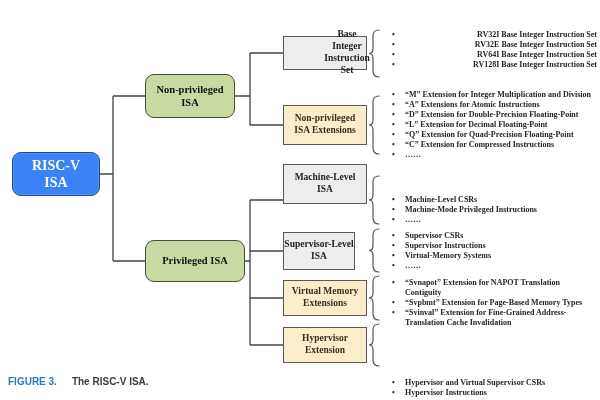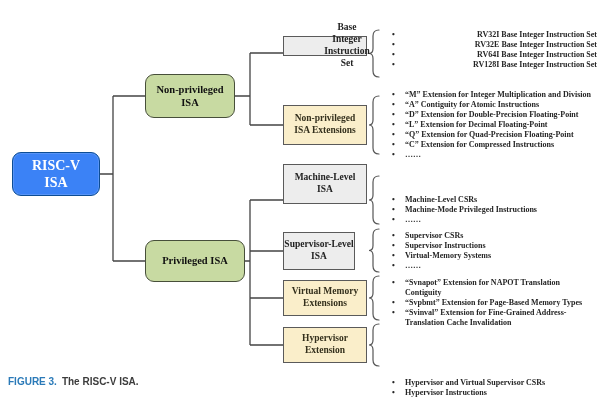--- a/index.html
+++ b/index.html
@@ -14,21 +14,21 @@
   .green-box{background:#c8daa2;border:1.5px solid #474f3a;color:#111;font-size:10.5px;}
   .gray-box{background:#ededed;border:1.4px solid #5a5a5a;color:#222;font-size:9.5px;}
   .tan-box{background:#faeeca;border:1.4px solid #5a5a5a;color:#34301d;font-size:9.5px;}
   ul.bullets{position:absolute;margin:0;padding:0;list-style:none;width:206px;
              font-weight:bold;font-size:8px;line-height:10px;color:#252525;}
   ul.bullets li{position:relative;padding-left:14px;}
   ul.bullets li::before{content:"\2022";position:absolute;left:1px;top:0;}
   .caption{position:absolute;left:8px;top:376px;font-family:"Liberation Sans","DejaVu Sans",sans-serif;
            font-weight:bold;font-size:10px;}
   .caption .fig{color:#2b7ab8;}
-  .caption .cap-text{color:#3c3c3c;margin-left:5px;}
+  .caption .cap-text{color:#3c3c3c;margin-left:15px;}
 </style>
 </head>
 <body>
 
 <div id="canvas">
 
   <svg id="wires" viewBox="0 0 600 400" xmlns="http://www.w3.org/2000/svg">
 
     <path d="M100,174 L113,174 M113,96 L113,261 M113,96 L145,96 M113,261 L145,261" stroke="#444" stroke-width="1.3" fill="none"></path>
 
@@ -44,42 +44,42 @@
     <path fill="none" stroke="#555" stroke-width="1.2" stroke-linecap="round" d="M379,324 Q373,324 373,330 L373,340 Q373,345 369,345 Q373,345 373,350 L373,360 Q373,366 379,366"></path>
   </svg>
 
   <div class="box root-box rounded" style="left:12px;top:152px;width:88px;height:44px;">RISC-V
 ISA</div>
 
   <div class="box green-box rounded" style="left:145px;top:74px;width:90px;height:44px;">Non-privileged
 ISA</div>
   <div class="box green-box rounded" style="left:145px;top:240px;width:100px;height:42px;">Privileged ISA</div>
 
-  <div class="box gray-box" style="left:283px;top:36px;width:84px;height:20px;padding-left:44px;">Base Integer
+  <div class="box gray-box" style="left:283px;top:36px;width:84px;height:34px;padding-left:44px;">Base Integer
 Instruction Set</div>
   <div class="box tan-box" style="left:283px;top:105px;width:84px;height:40px;">Non-privileged
 ISA Extensions</div>
   <div class="box gray-box" style="left:283px;top:164px;width:84px;height:40px;">Machine-Level
 ISA</div>
   <div class="box gray-box" style="left:283px;top:232px;width:72px;height:38px;">Supervisor-Level
 ISA</div>
   <div class="box tan-box" style="left:283px;top:280px;width:84px;height:36px;">Virtual Memory
 Extensions</div>
   <div class="box tan-box" style="left:283px;top:327px;width:84px;height:36px;">Hypervisor
 Extension</div>
 
   <ul class="bullets" style="left:391px;top:30px;text-align:right;">
       <li>RV32I Base Integer Instruction Set</li>
       <li>RV32E Base Integer Instruction Set</li>
       <li>RV64I Base Integer Instruction Set</li>
       <li>RV128I Base Integer Instruction Set</li>
     </ul>
   <ul class="bullets" style="left:391px;top:90px;">
       <li>“M” Extension for Integer Multiplication and Division</li>
-      <li>“A” Contiguity for Atomic Instructions</li>
+      <li>“A” Extensions for Atomic Instructions</li>
       <li>“D” Extension for Double-Precision Floating-Point</li>
       <li>“L” Extension for Decimal Floating-Point</li>
       <li>“Q” Extension for Quad-Precision Floating-Point</li>
       <li>“C” Extension for Compressed Instructions</li>
       <li>……</li>
     </ul>
   <ul class="bullets" style="left:391px;top:195px;">
       <li>Machine-Level CSRs</li>
       <li>Machine-Mode Privileged Instructions</li>
       <li>……</li>

